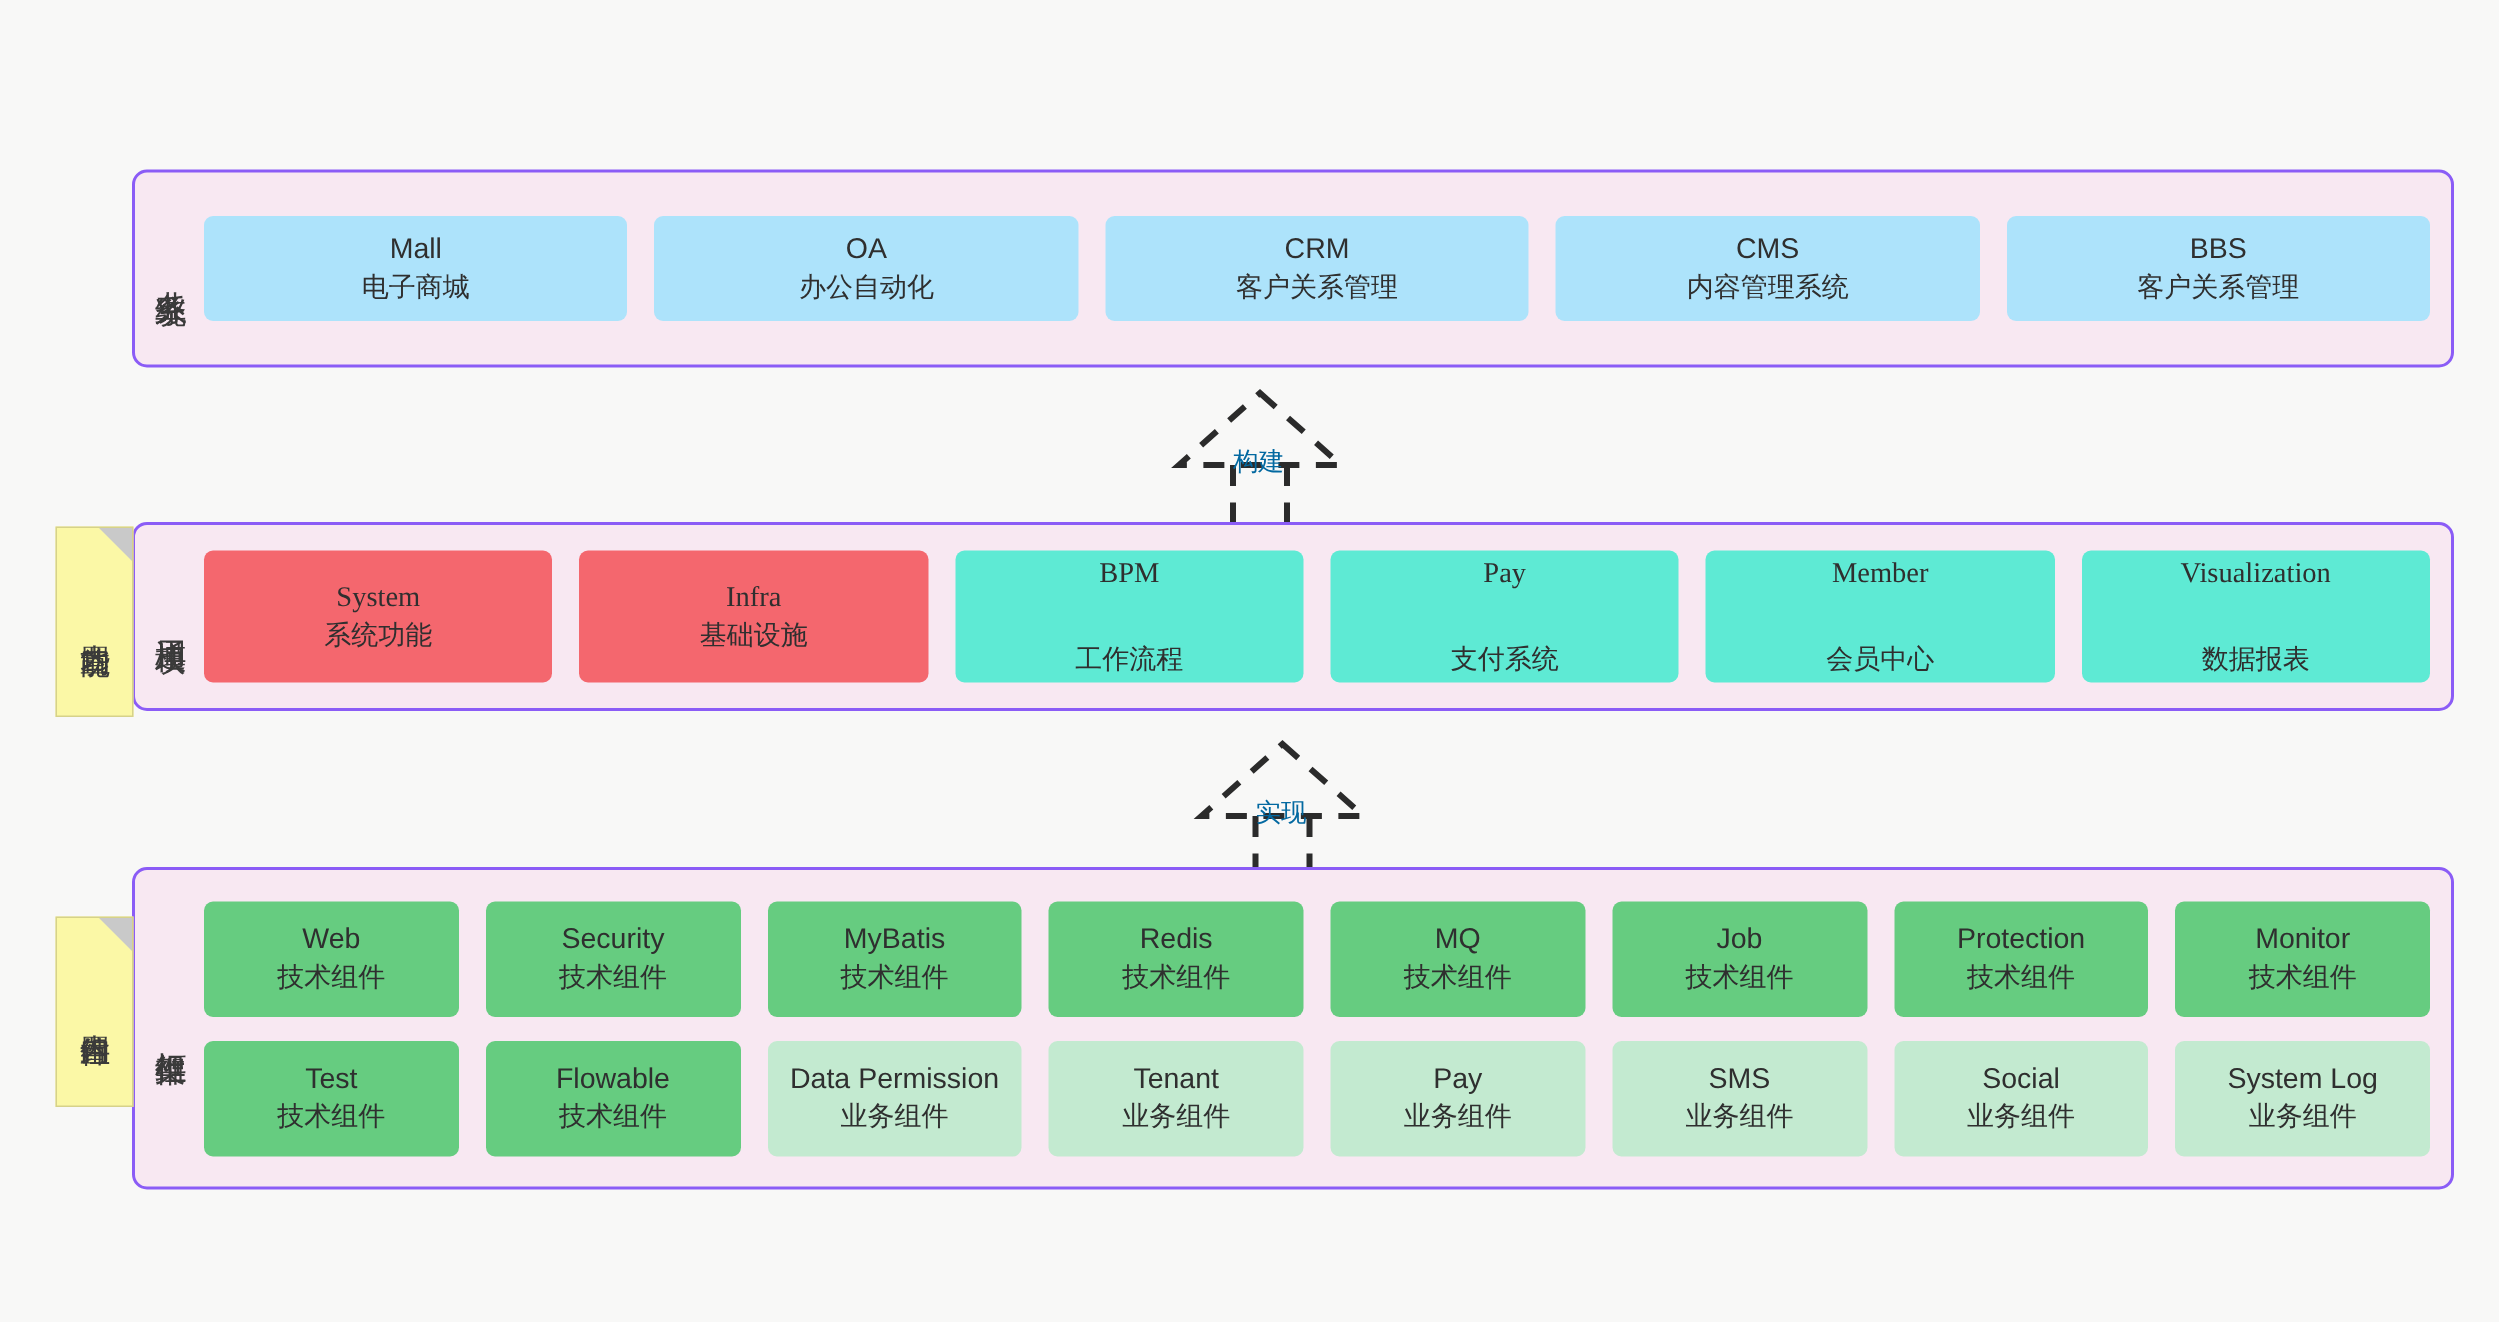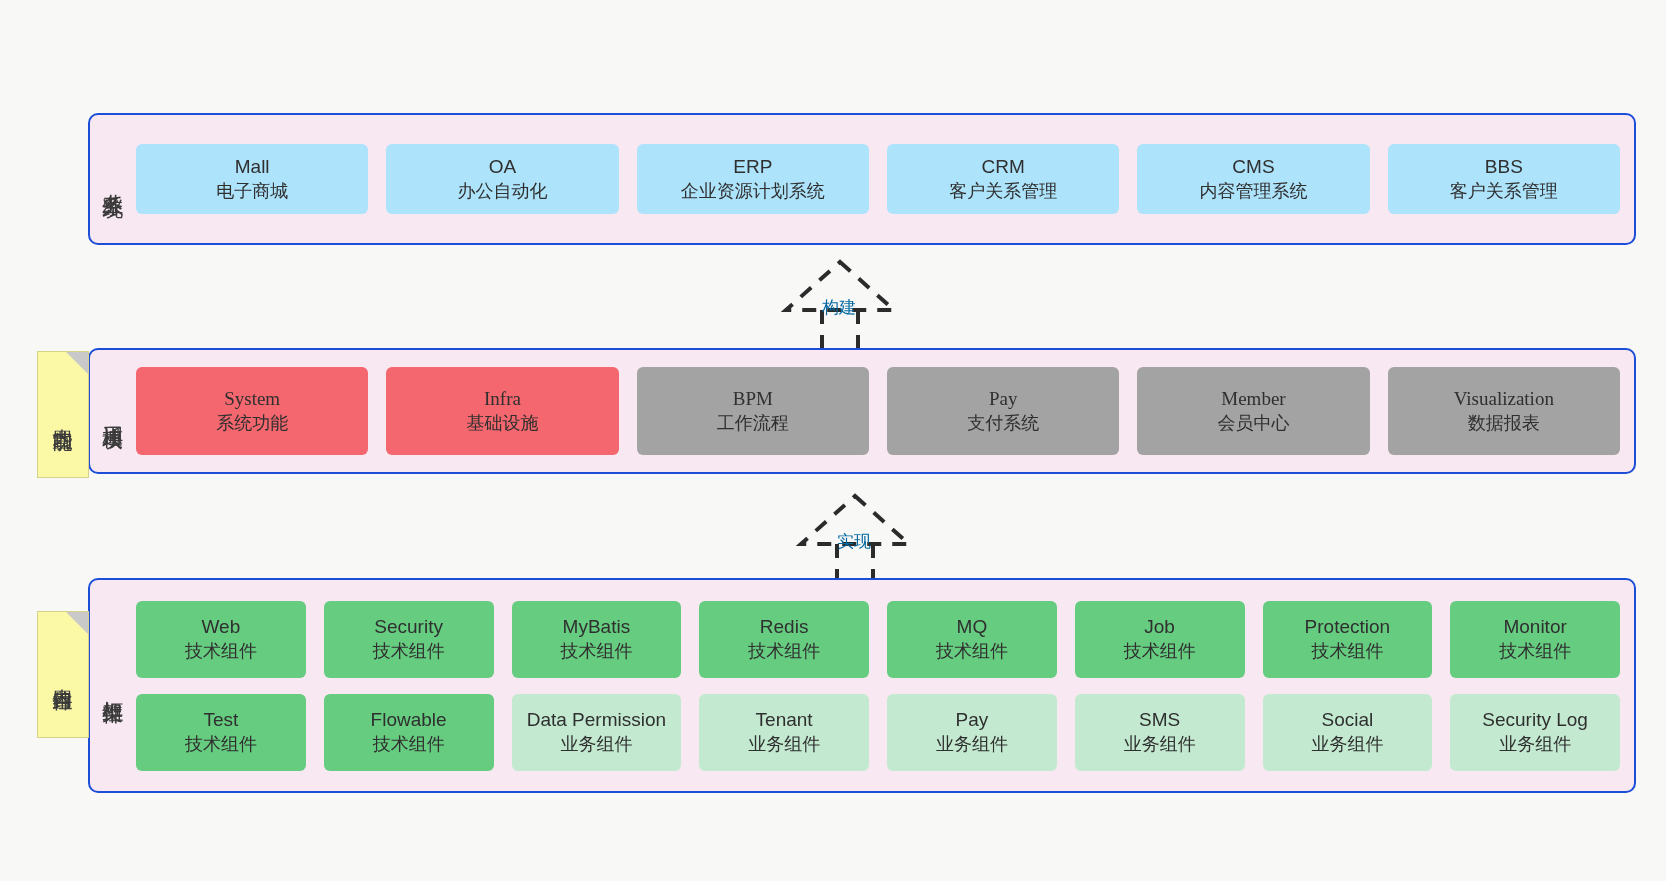--- a/index.html
+++ b/index.html
@@ -13,21 +13,21 @@
     position: relative;
     font-family: "Liberation Sans", "DejaVu Sans", sans-serif;
     color: #333333;
     overflow: hidden;
   }
 
   
   .layer {
     position: absolute;
     background: #f8e8f2;
-    border: 2px solid #1d4ed8;
+    border: 2px solid #8b5cf6;
     border-radius: 10px;
     box-sizing: border-box;
     display: flex;
     align-items: stretch;
   }
   .layer-title {
     flex: 0 0 auto;
     width: 46px;
     display: flex;
     align-items: center;
@@ -70,21 +70,21 @@
     line-height: 1.3;
   }
   .node .cn {
     font-size: 18px;
     line-height: 1.3;
   }
 
   
   .c-blue        { background: #ade3fb; }
   .c-red         { background: #f4676e; }
-  .c-pink        { background: #a3a3a3; }
+  .c-pink        { background: #5eead4; justify-content: space-between; }
   .c-green       { background: #66cc80; }
   .c-lightgreen  { background: #c3ead0; }
 
   
   #layer-business { left: 88px;  top: 113px; width: 1548px; height: 132px; }
   #layer-business .node { height: 70px; }
 
   #layer-modules  { left: 88px;  top: 348px; width: 1548px; height: 126px; }
   #layer-modules .node { height: 88px; font-family: Liberation Serif, serif; }
 
@@ -149,24 +149,20 @@
     <div class="row">
       <div class="node c-blue">
         <span class="en">Mall</span>
         <span class="cn">电子商城</span>
       </div>
       <div class="node c-blue">
         <span class="en">OA</span>
         <span class="cn">办公自动化</span>
       </div>
       <div class="node c-blue">
-        <span class="en">ERP</span>
-        <span class="cn">企业资源计划系统</span>
-      </div>
-      <div class="node c-blue">
         <span class="en">CRM</span>
         <span class="cn">客户关系管理</span>
       </div>
       <div class="node c-blue">
         <span class="en">CMS</span>
         <span class="cn">内容管理系统</span>
       </div>
       <div class="node c-blue">
         <span class="en">BBS</span>
         <span class="cn">客户关系管理</span>
@@ -289,21 +285,21 @@
       </div>
       <div class="node c-lightgreen">
         <span class="en">SMS</span>
         <span class="cn">业务组件</span>
       </div>
       <div class="node c-lightgreen">
         <span class="en">Social</span>
         <span class="cn">业务组件</span>
       </div>
       <div class="node c-lightgreen">
-        <span class="en">Security Log</span>
+        <span class="en">System Log</span>
         <span class="cn">业务组件</span>
       </div>
     </div>
 
   </div>
 </div>
 
 <div class="sticky" id="sticky-components">
   <span>内置组件</span>
 </div>

